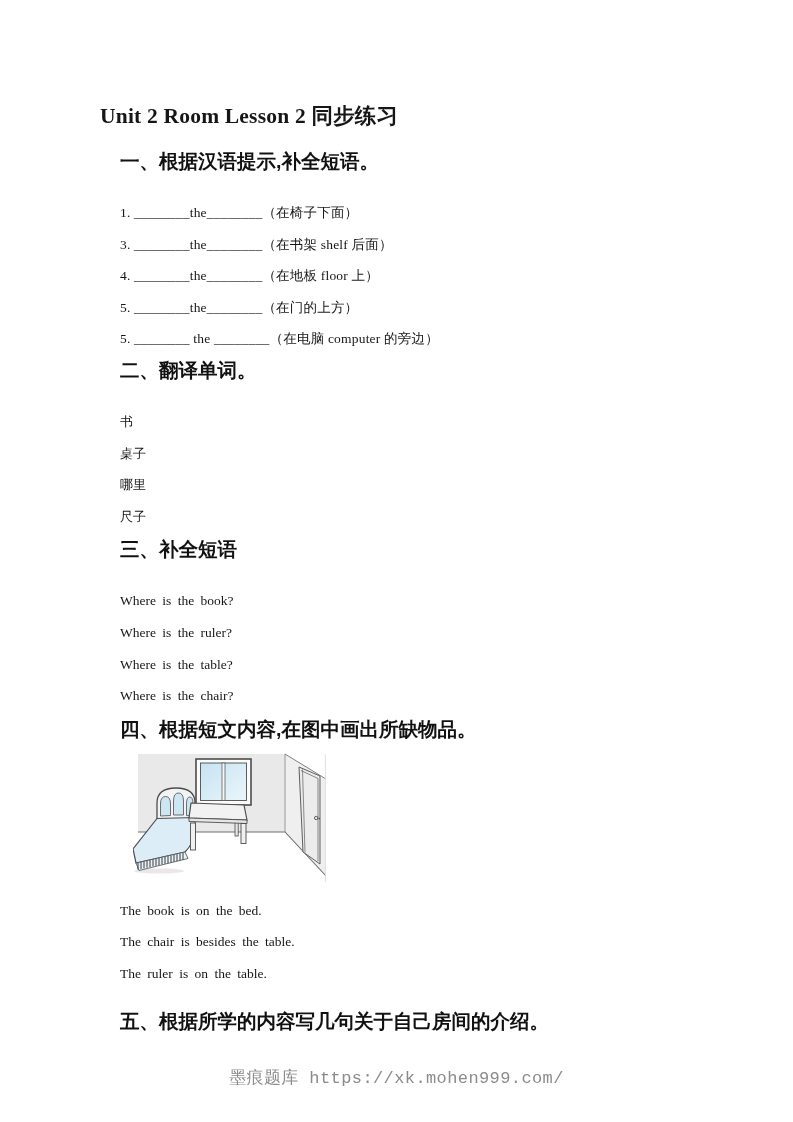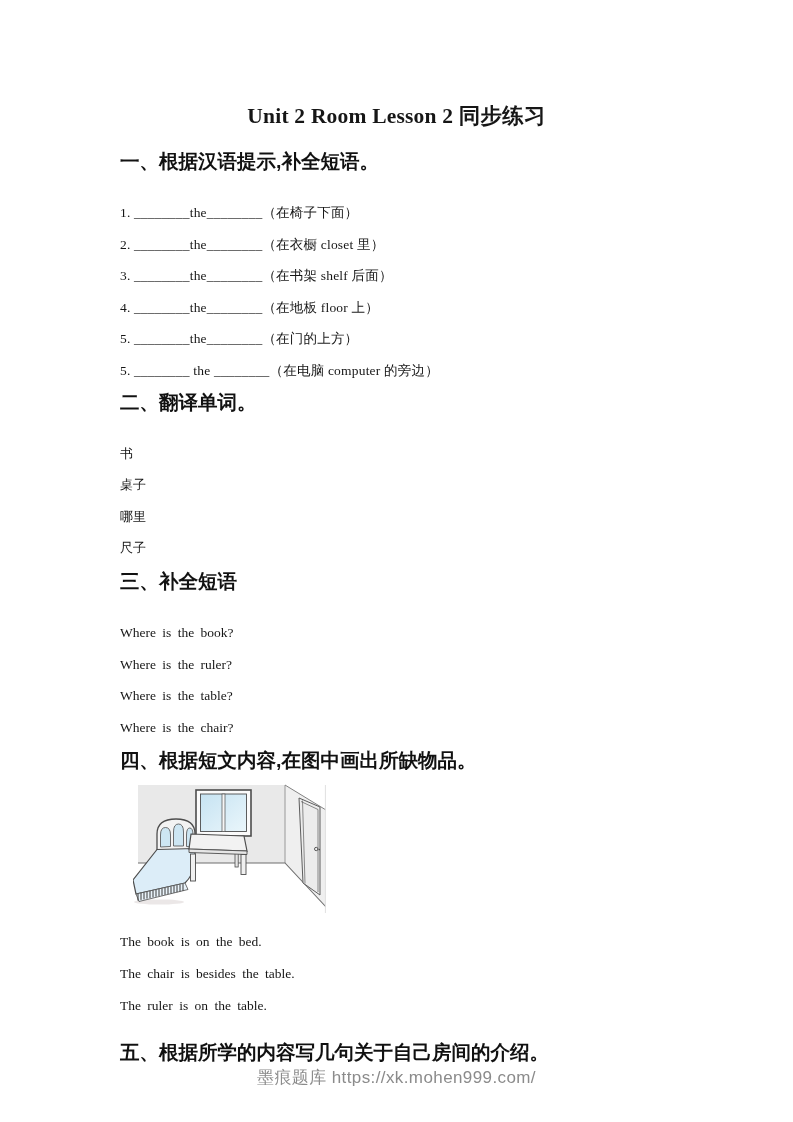--- a/index.html
+++ b/index.html
@@ -3,56 +3,55 @@
 <meta charset="utf-8">
 <style>
   html,body{margin:0;padding:0;background:#ffffff;}
   body{
     width:793px;height:1122px;position:relative;overflow:hidden;
     font-family:"Liberation Serif","DejaVu Serif",serif;
     color:#161616;
   }
   .content{padding:104px 100px 0 120px;}
   .title{
-    text-align:center;font-size:21.5px;font-weight:bold;line-height:24px;
+    font-size:21.5px;font-weight:bold;line-height:24px;
     margin:0 0 0 -20px; letter-spacing:.2px;
   }
   .heading{
     font-family:"Liberation Sans","DejaVu Sans",sans-serif;
     font-size:19.5px;font-weight:bold;line-height:26px;color:#111;
   }
   .h1{margin-top:20px;}
   .h2{margin-top:2px;}
   .h3{margin-top:4px;}
   .h4{margin-top:4px;}
   .h5{margin-top:18px;}
   .list{margin-top:23px;}
   .list.tight{margin-top:8px;}
   .item{font-size:13.5px;line-height:31.6px;white-space:pre;letter-spacing:.2px;}
   .word{font-size:13px;line-height:31.6px;}
   .sentence{font-size:13.5px;line-height:31.6px;word-spacing:3px;}
   .room-figure{margin:10px 0 0 13px;width:193px;height:135px;display:block;}
   .room-figure svg{display:block;}
   .footer{
     position:absolute;left:0;top:1066px;width:793px;text-align:center;
-    font-family:Liberation Sans, sans-serif;
+    font-family:Liberation Mono, monospace;
     font-size:17px;letter-spacing:.4px;
   }
 </style>
 </head>
 <body>
 
 <div class="content">
 
   <div class="title">Unit 2 Room Lesson 2 同步练习</div>
 
   <div class="heading h1">一、根据汉语提示,补全短语。</div>
   <div class="list">
     <div class="item">1. ________the________（在椅子下面）</div>
-    <div class="item">2. ________the________（在衣橱 closet 里）</div>
     <div class="item">3. ________the________（在书架 shelf 后面）</div>
     <div class="item">4. ________the________（在地板 floor 上）</div>
     <div class="item">5. ________the________（在门的上方）</div>
     <div class="item">5. ________ the ________（在电脑 computer 的旁边）</div>
   </div>
 
   <div class="heading h2">二、翻译单词。</div>
   <div class="list">
     <div class="word">书</div>
     <div class="word">桌子</div>

